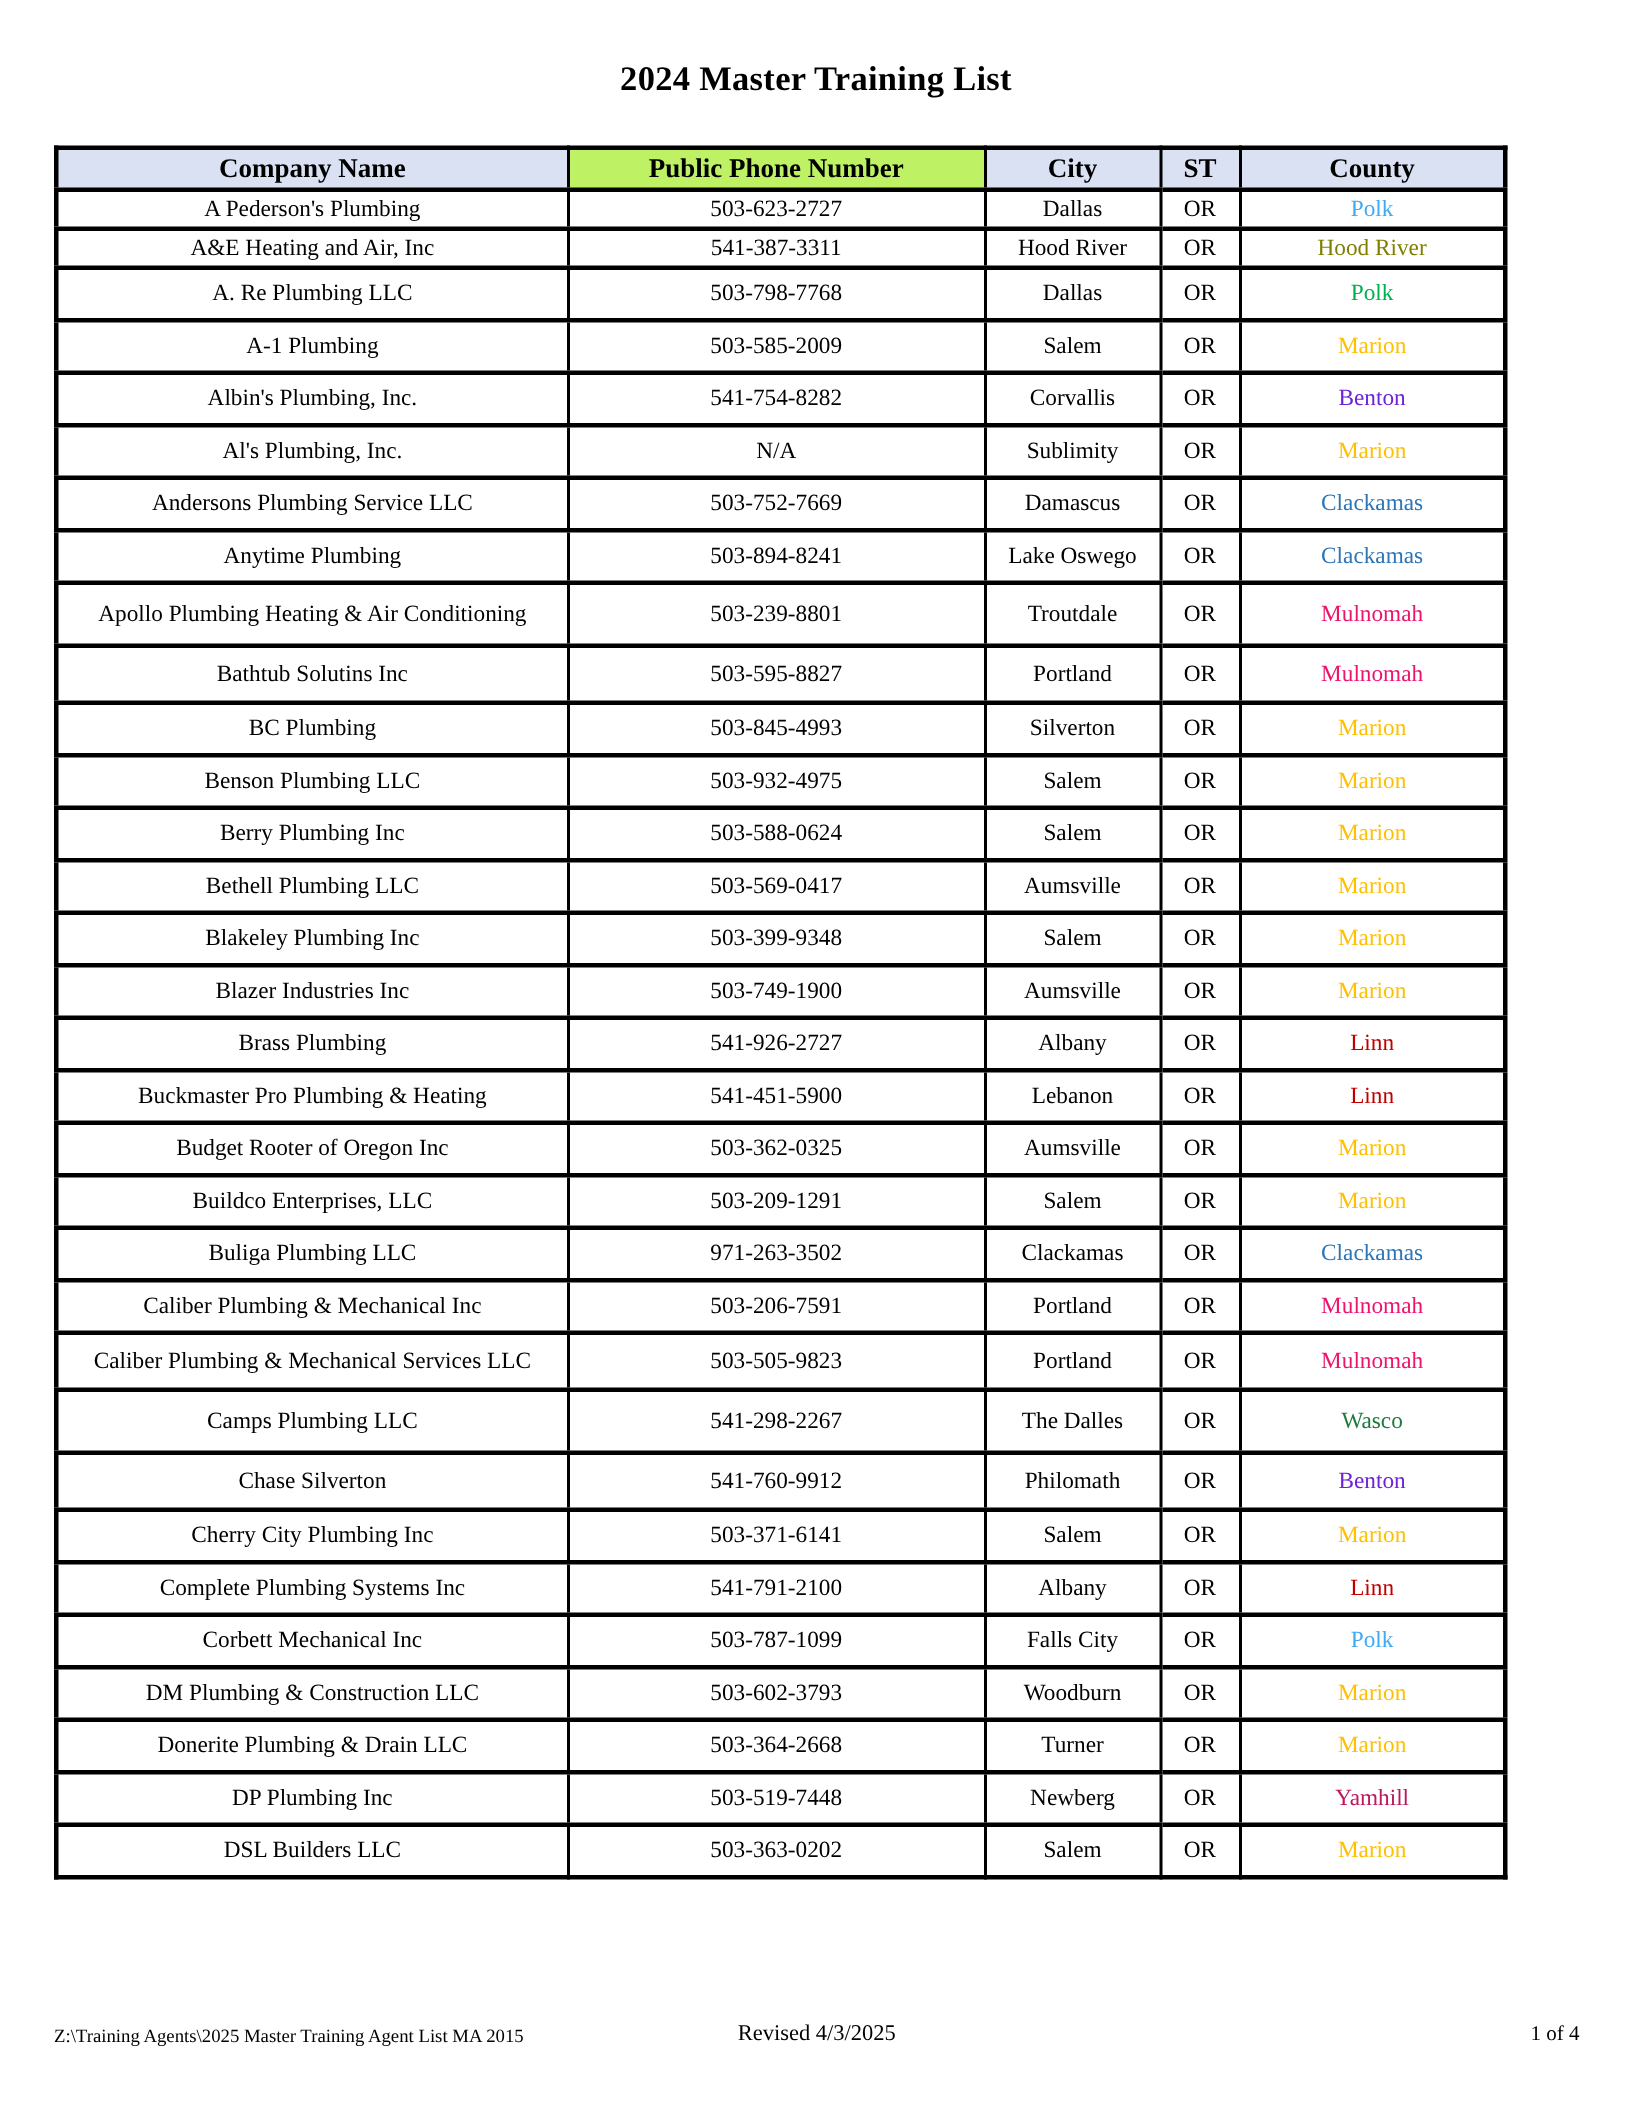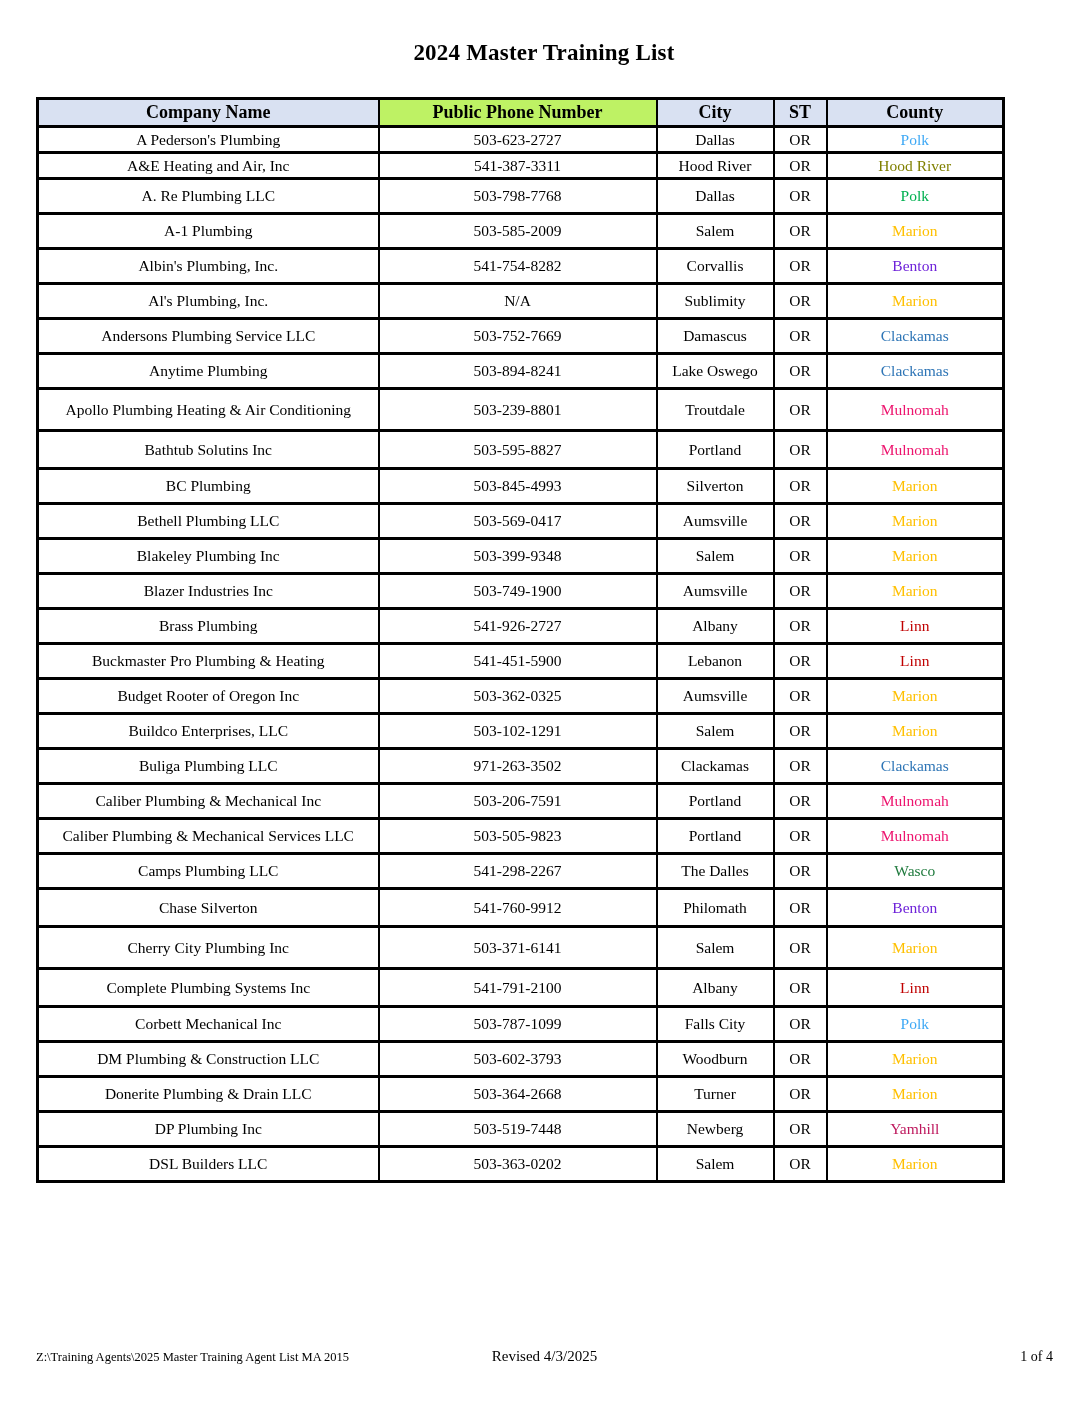--- a/index.html
+++ b/index.html
@@ -175,20 +175,34 @@
     <td style="color: rgb(237, 20, 110);">Mulnomah</td>
   </tr>
       <tr>
     <td>BC Plumbing</td>
     <td>503-845-4993</td>
     <td>Silverton</td>
     <td>OR</td>
     <td style="color: rgb(255, 192, 0);">Marion</td>
   </tr>
       <tr>
+    <td>Benson Plumbing LLC</td>
+    <td>503-932-4975</td>
+    <td>Salem</td>
+    <td>OR</td>
+    <td style="color: rgb(255, 192, 0);">Marion</td>
+  </tr>
+      <tr>
+    <td>Berry Plumbing Inc</td>
+    <td>503-588-0624</td>
+    <td>Salem</td>
+    <td>OR</td>
+    <td style="color: rgb(255, 192, 0);">Marion</td>
+  </tr>
+      <tr>
     <td>Bethell Plumbing LLC</td>
     <td>503-569-0417</td>
     <td>Aumsville</td>
     <td>OR</td>
     <td style="color: rgb(255, 192, 0);">Marion</td>
   </tr>
       <tr>
     <td>Blakeley Plumbing Inc</td>
     <td>503-399-9348</td>
     <td>Salem</td>
@@ -218,21 +232,21 @@
   </tr>
       <tr>
     <td>Budget Rooter of Oregon Inc</td>
     <td>503-362-0325</td>
     <td>Aumsville</td>
     <td>OR</td>
     <td style="color: rgb(255, 192, 0);">Marion</td>
   </tr>
       <tr>
     <td>Buildco Enterprises, LLC</td>
-    <td>503-102-1291</td>
+    <td>503-209-1291</td>
     <td>Salem</td>
     <td>OR</td>
     <td style="color: rgb(255, 192, 0);">Marion</td>
   </tr>
       <tr>
     <td>Buliga Plumbing LLC</td>
     <td>971-263-3502</td>
     <td>Clackamas</td>
     <td>OR</td>
     <td style="color: rgb(46, 117, 182);">Clackamas</td>

